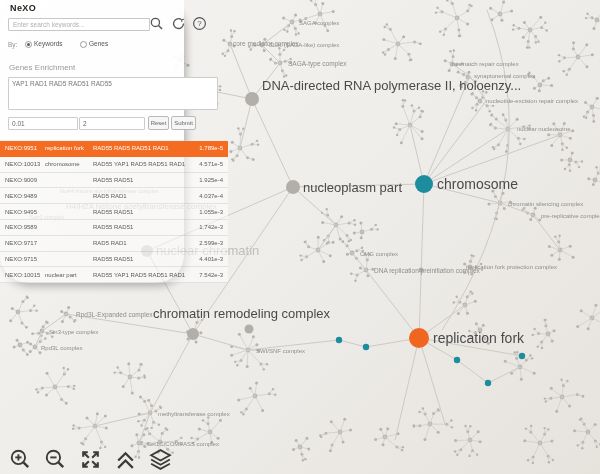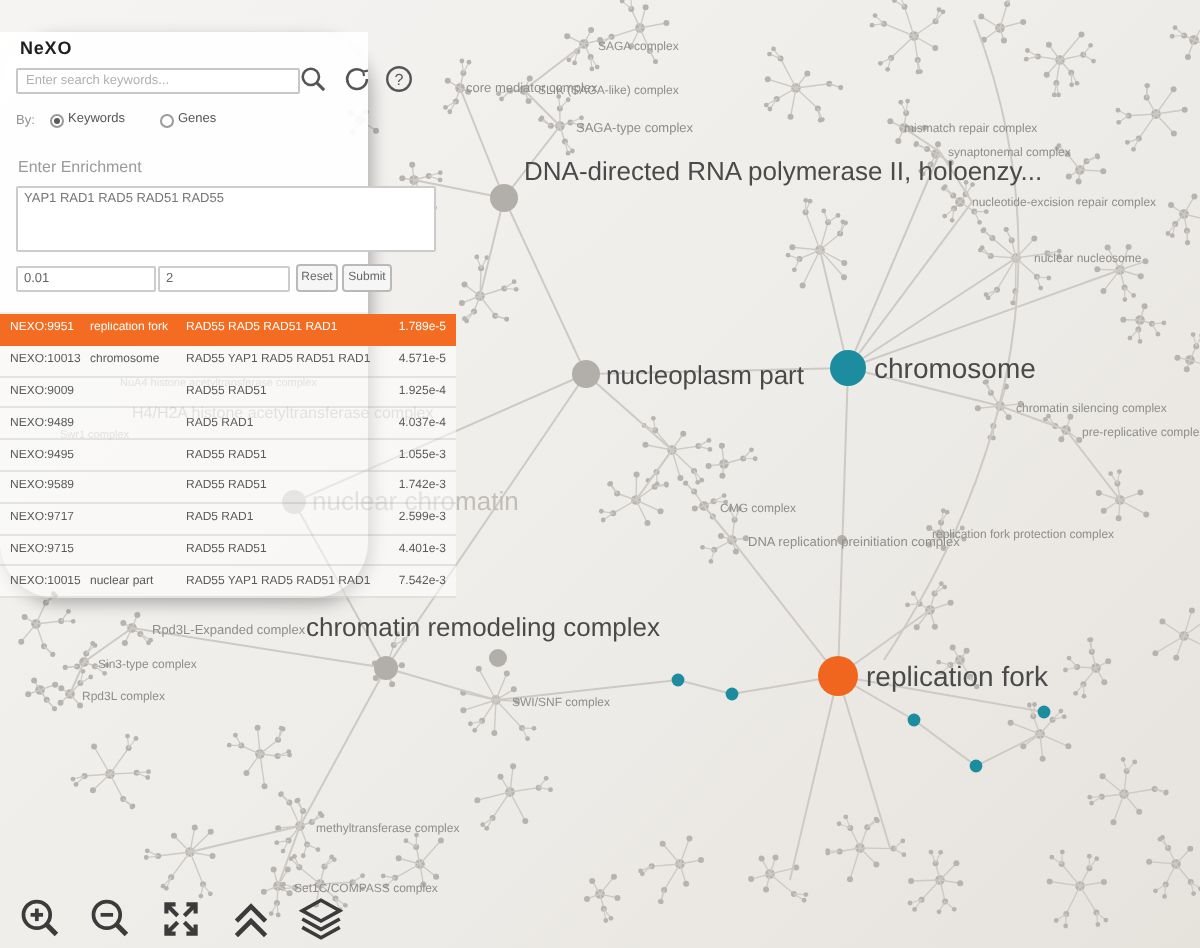--- a/index.html
+++ b/index.html
@@ -5,21 +5,21 @@
   html,body{margin:0;padding:0;}
   body{
     width:600px;height:474px;position:relative;overflow:hidden;
     font-family:"Liberation Sans",sans-serif;
     background:linear-gradient(135deg,#f5f4f2 0%,#efedea 50%,#e6e3dd 100%);
   }
   #net{position:absolute;left:0;top:0;z-index:1;}
   #net text{font-family:"Liberation Sans",sans-serif;}
 
   
-  .panel{position:absolute;left:0;top:16px;width:184px;z-index:5;box-shadow:2px 3px 8px rgba(0,0,0,.28);border-radius:28px;}
+  .panel{position:absolute;left:0;top:0;width:184px;z-index:5;box-shadow:2px 3px 8px rgba(0,0,0,.28);border-radius:28px;}
   .panel-top{position:relative;background:rgba(255,255,255,.92);height:140px;border-bottom:1px solid rgba(0,0,0,.05);}
   .panel-title{position:absolute;left:10px;top:3px;font-size:9px;font-weight:bold;color:#1e1e1e;letter-spacing:.4px;}
   .search-input{position:absolute;left:8px;top:18px;width:132px;height:11px;border:1px solid #c7c7c7;border-radius:1px;
     font-size:6.5px;padding:0 4px;color:#666;background:#fff;font-family:inherit;outline:none;}
   .search-input::placeholder{color:#b0b0b0;}
   .icon-btn{position:absolute;top:16px;width:15px;height:15px;cursor:pointer;}
   .ic-search{left:149px;} .ic-refresh{left:171px;} .ic-help{left:192px;}
   .by-label{position:absolute;left:8px;top:41px;font-size:6.5px;color:#919191;}
   .radio{position:absolute;width:5px;height:5px;border:1px solid #9a9a9a;border-radius:50%;background:#fff;top:41px;}
   .radio.checked::after{content:"";position:absolute;left:1px;top:1px;width:3px;height:3px;border-radius:50%;background:#5a5a5a;}
@@ -1487,21 +1487,21 @@
         <text x="7" y="9.6" text-anchor="middle" font-size="7.5" fill="#555" font-family="Liberation Sans,sans-serif">?</text>
         </svg>
     </span>
 
     <span class="by-label">By:</span>
     <span class="radio checked r1"></span>
     <span class="radio-label rl1">Keywords</span>
     <span class="radio r2"></span>
     <span class="radio-label rl2">Genes</span>
 
-    <div class="te-title">Enter Enrichment</div>
+    <div class="te-title">Genes Enrichment</div>
 
     <textarea class="query-area" style="">YAP1 RAD1 RAD5 RAD51 RAD55</textarea>
 
     <input class="num-input n1" type="text" value="0.01" style="">
     <input class="num-input n2" type="text" value="2" style="">
     <button class="mini-btn b-reset">Reset</button>
     <button class="mini-btn b-submit">Submit</button>
   </div>
 
   <div class="results" id="results">

